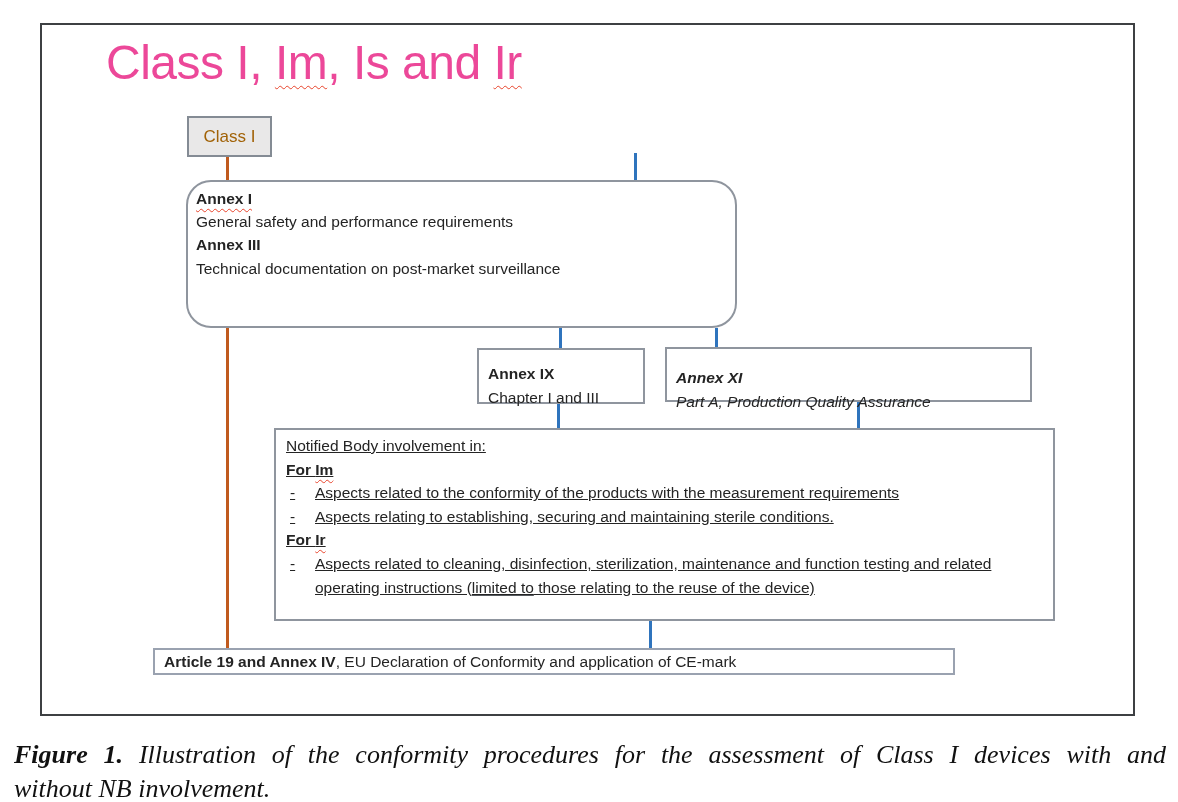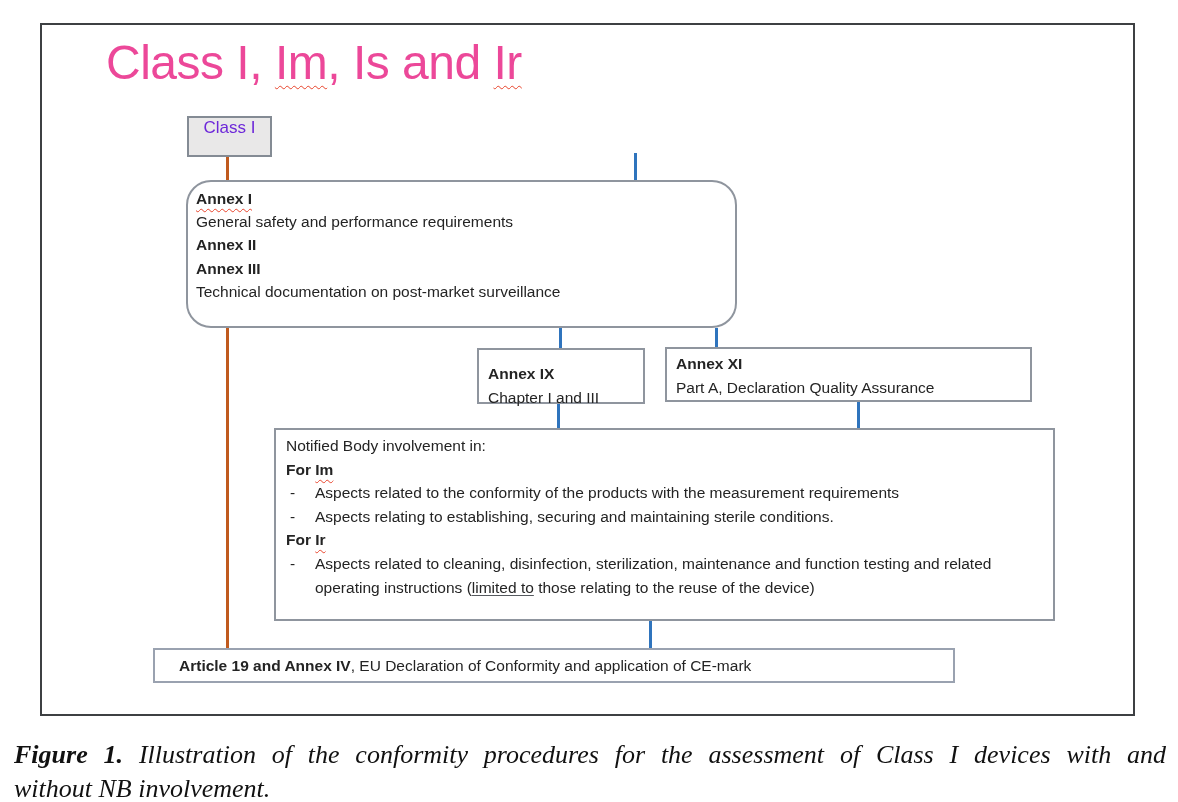--- a/index.html
+++ b/index.html
@@ -22,32 +22,32 @@
     text-underline-offset:4px; text-decoration-skip-ink:none;
   }
   .title .sq { text-underline-offset:6px; }
   .b { font-weight:bold; }
   .ul { text-decoration:underline; text-decoration-color:#55595e; text-underline-offset:2px;margin-top:24px; }
 
   
   .box { position:absolute; box-sizing:border-box; background:#ffffff; font-size:15.5px; }
   .gray-box {
     background:#e9e8e8; border:2px solid #848b94;
-    display:flex; justify-content:center; font-size:17px; color:#6d28d9;
+    display:flex; align-items:center; justify-content:center; font-size:17px; color:#a16207;
   }
   .class-i-box  { left:187px; top:116px; width:85px;  height:41px; }
   .class-im-box { left:477px; top:115px; width:318px; height:38px; }
 
   .white-box { border:2px solid #8f959e; color:#242424; }
   .annex-box { left:186px; top:180px; width:551px; height:148px; padding:5px 8px; line-height:23.2px;border-radius:25px; }
   .annex-ix-box { left:477px; top:348px; width:168px; height:56px; padding:12px 9px; line-height:24px; }
-  .annex-xi-box { left:665px; top:347px; width:367px; height:55px; padding:3px 9px; line-height:24px; }
-  .nb-box { left:274px; top:428px; width:781px; height:193px; padding:4px 10px; line-height:23.6px; }
-  .art-box { left:153px; top:648px; width:802px; height:35px; border-color:#9aa2b0;
-             display:flex; align-items:center; padding-left:24px; }
+  .annex-xi-box { left:665px; top:347px; width:367px; height:55px; padding:17px 9px; line-height:24px;font-style:italic; }
+  .nb-box { left:274px; top:428px; width:781px; height:193px; padding:4px 10px; line-height:23.6px;text-decoration:underline; }
+  .art-box { left:153px; top:648px; width:802px; height:27px; border-color:#9aa2b0;
+             display:flex; align-items:center; padding-left:9px; }
 
   .bullet { display:flex; }
   .bullet .dash { width:29px; flex:0 0 29px; padding-left:4px; box-sizing:border-box; }
   .bullet .btext { flex:1; max-width:705px; }
 
   
   .vline { position:absolute; width:3px; }
   .orange { background:#c05a1e; }
   .blue { background:#2f74bd; }
   .l-o1 { left:226px; top:157px; height:23px; }
@@ -88,33 +88,32 @@
   <div class="vline blue l-b6"></div>
 
   <div class="box gray-box class-i-box">
     <span>Class I</span>
   </div>
 
 
   <div class="box white-box annex-box">
     <div><span class="b sq">Annex I</span></div>
     <div>General safety and performance requirements</div>
-    <div class="b">Annex II</div>
     <div class="b">Annex III</div>
     <div>Technical documentation on post-market surveillance</div>
   </div>
 
   <div class="box white-box annex-ix-box">
     <div class="b">Annex IX</div>
     <div>Chapter I and III</div>
   </div>
 
   <div class="box white-box annex-xi-box">
     <div class="b">Annex XI</div>
-    <div>Part A, Declaration Quality Assurance</div>
+    <div>Part A, Production Quality Assurance</div>
   </div>
 
   <div class="box white-box nb-box">
     <div>Notified Body involvement in:</div>
     <div class="b"><span>For </span><span class="sq">Im</span></div>
     <div class="bullet">
       <span class="dash">-</span>
       <span class="btext">Aspects related to the conformity of the products with the measurement requirements</span>
     </div>
     <div class="bullet">

